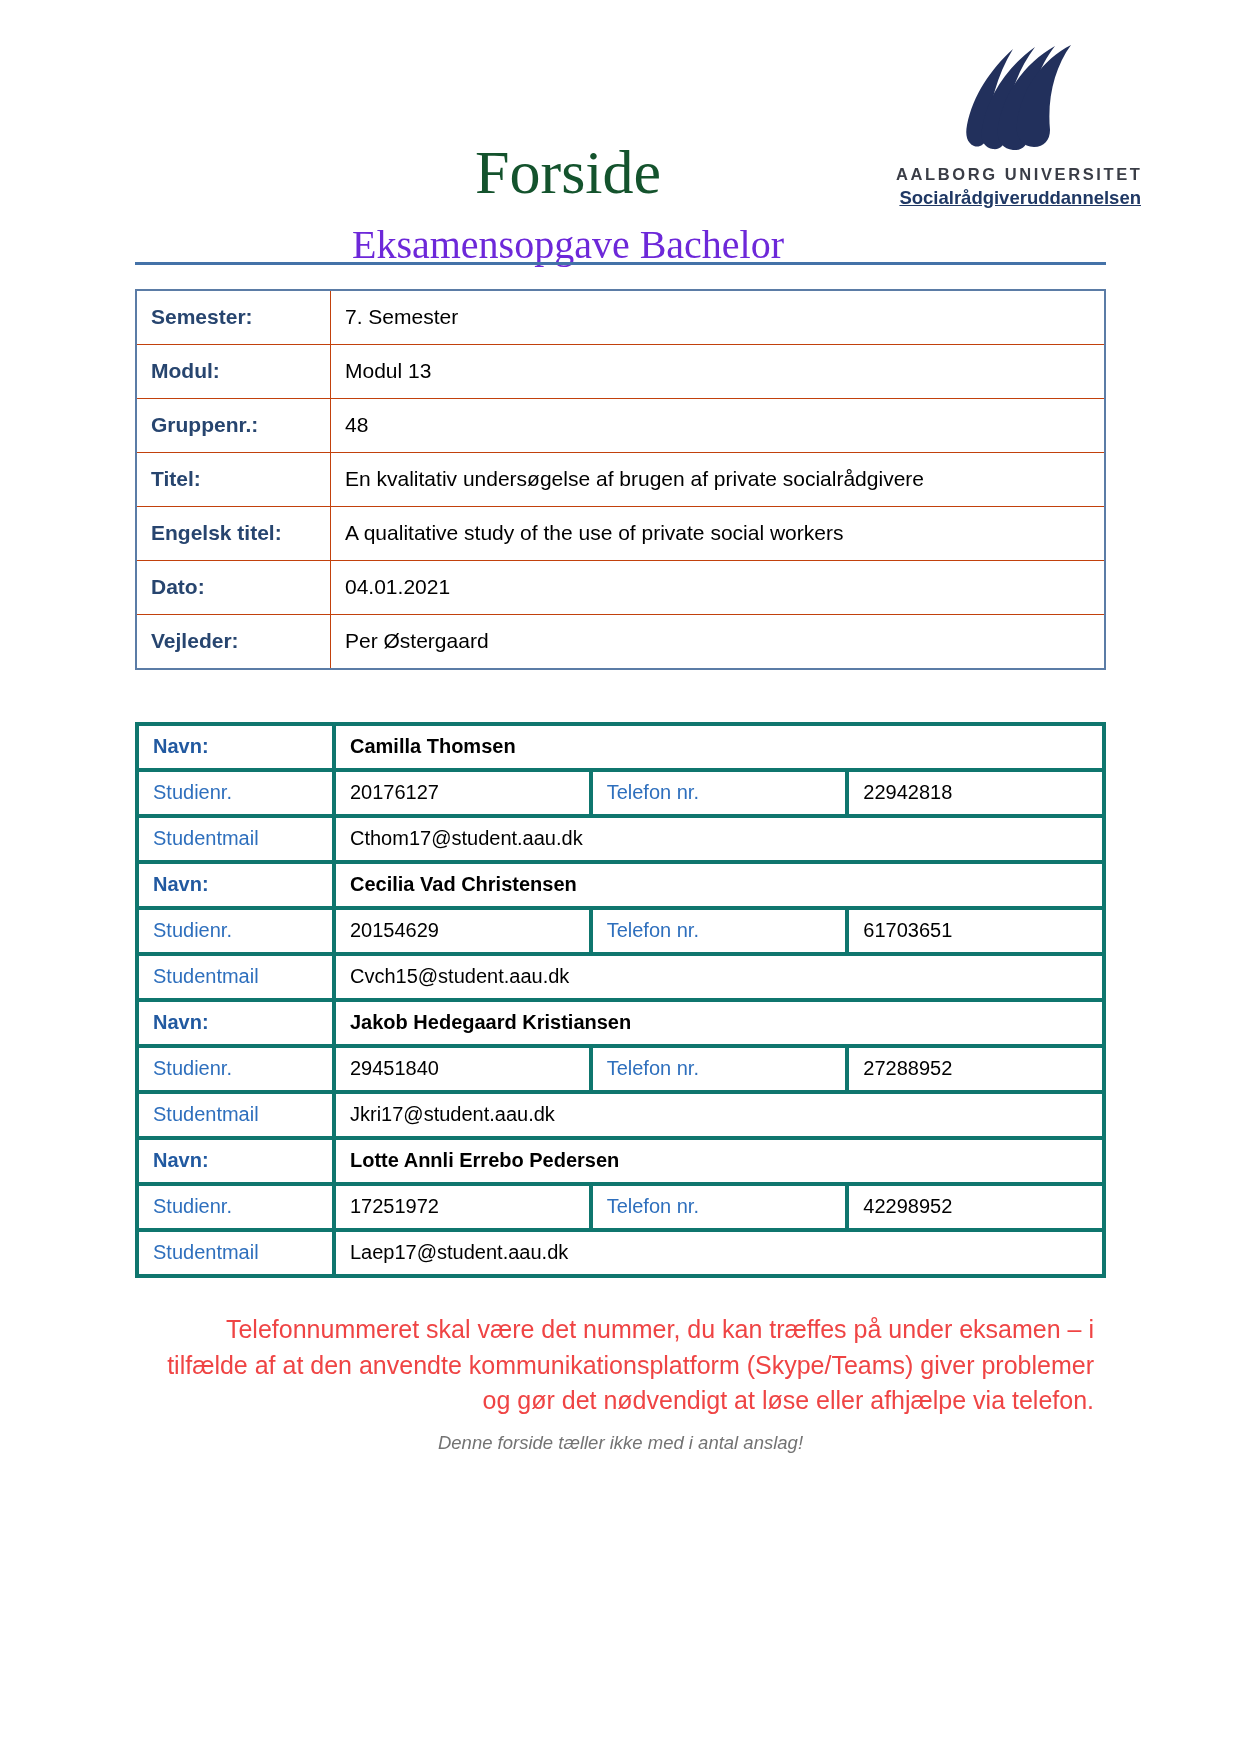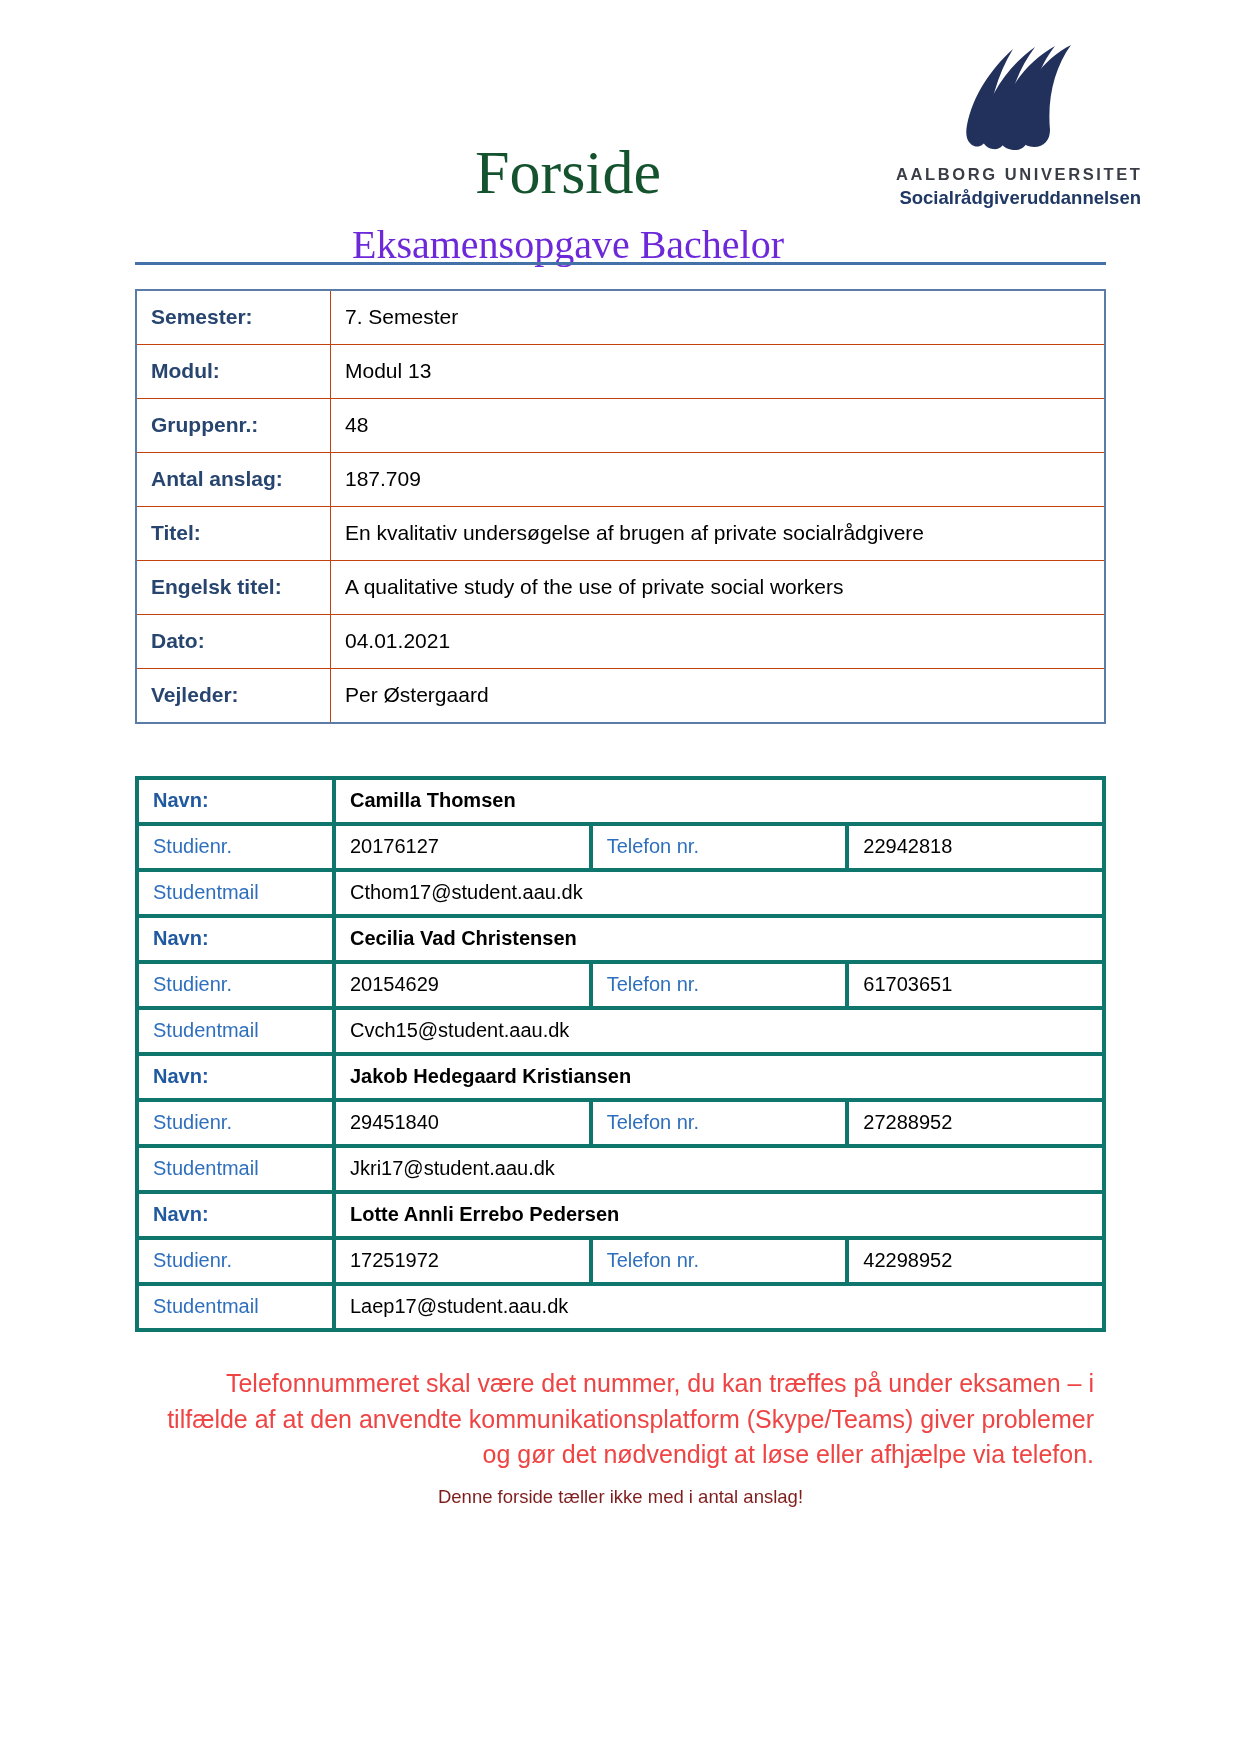--- a/index.html
+++ b/index.html
@@ -51,20 +51,21 @@
     color: #3a3d46;
     white-space: nowrap;
   }
   .logo-line2 {
     font-family: "Liberation Sans", sans-serif;
     font-size: 18.5px;
     font-weight: 700;
     color: #1f3864;
     white-space: nowrap;
     margin-top: 3px;
+    text-decoration: underline;
   }
 
   .titles {
     position: absolute;
     left: 0;
     right: 0;
     top: 140px;
     text-align: center;
     padding-right: 105px;
   }
@@ -168,21 +169,22 @@
     text-align: right;
     font-size: 25px;
     line-height: 1.42;
     color: #ef4444;
     padding: 0 12px;
   }
   .footnote-italic {
     margin-top: 13px;
     text-align: center;
     font-size: 18.5px;
-    color: #7f1d1d;
+    font-style: italic;
+    color: #737373;
   }
 </style>
 </head>
 <body>
 
 <div class="page">
 
   <div class="header">
 
     <div class="logo-block">
@@ -212,24 +214,20 @@
       </tr>
       <tr>
         <td class="label">Modul:</td>
         <td class="value">Modul 13</td>
       </tr>
       <tr>
         <td class="label">Gruppenr.:</td>
         <td class="value">48</td>
       </tr>
       <tr>
-        <td class="label">Antal anslag:</td>
-        <td class="value">187.709</td>
-      </tr>
-      <tr>
         <td class="label">Titel:</td>
         <td class="value">En kvalitativ undersøgelse af brugen af private socialrådgivere</td>
       </tr>
       <tr>
         <td class="label">Engelsk titel:</td>
         <td class="value">A qualitative study of the use of private social workers</td>
       </tr>
       <tr>
         <td class="label">Dato:</td>
         <td class="value">04.01.2021</td>

